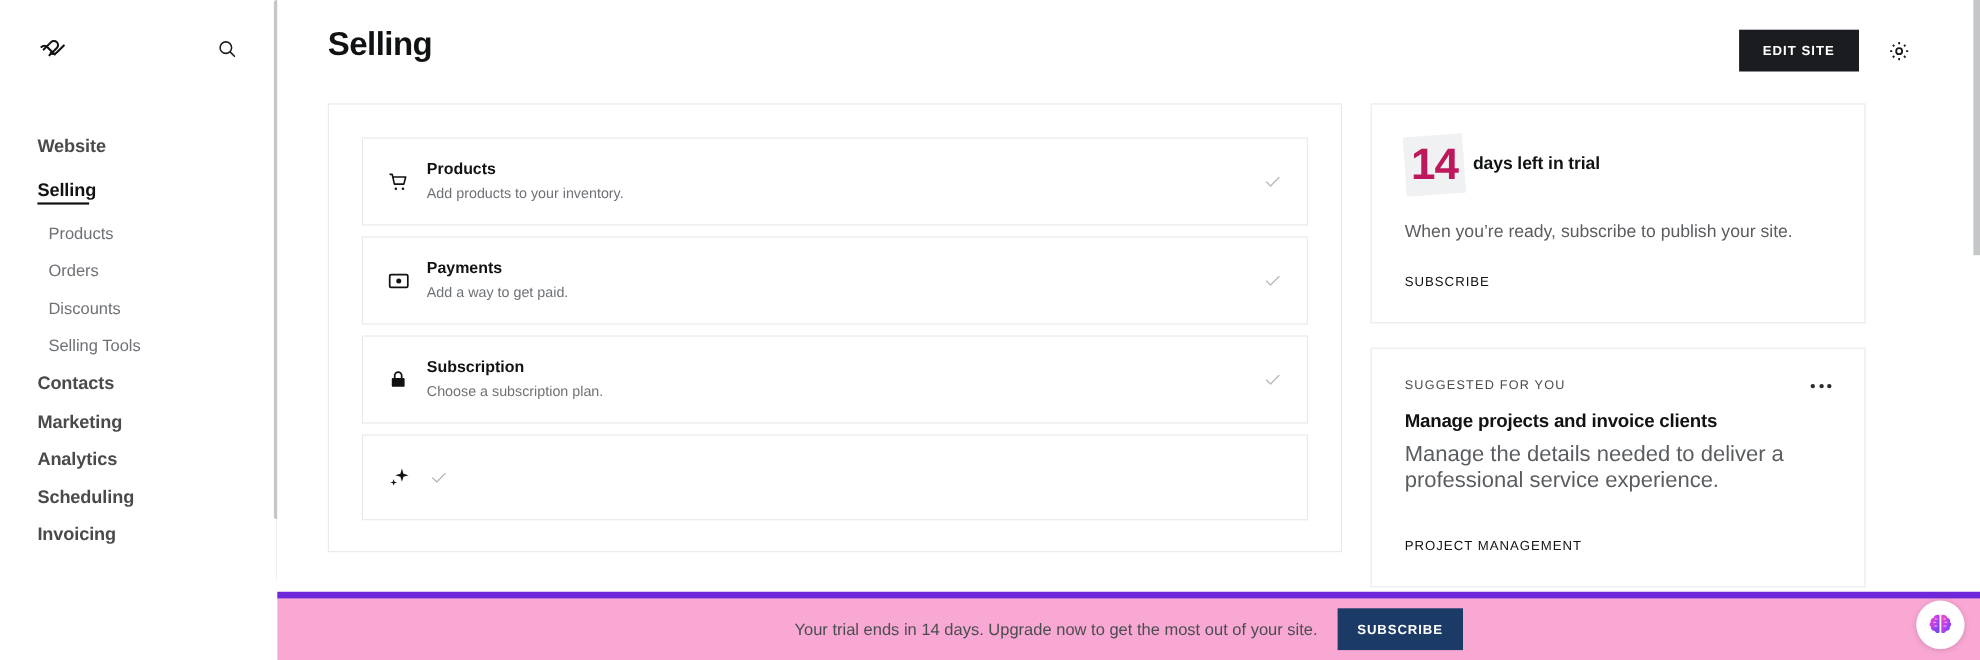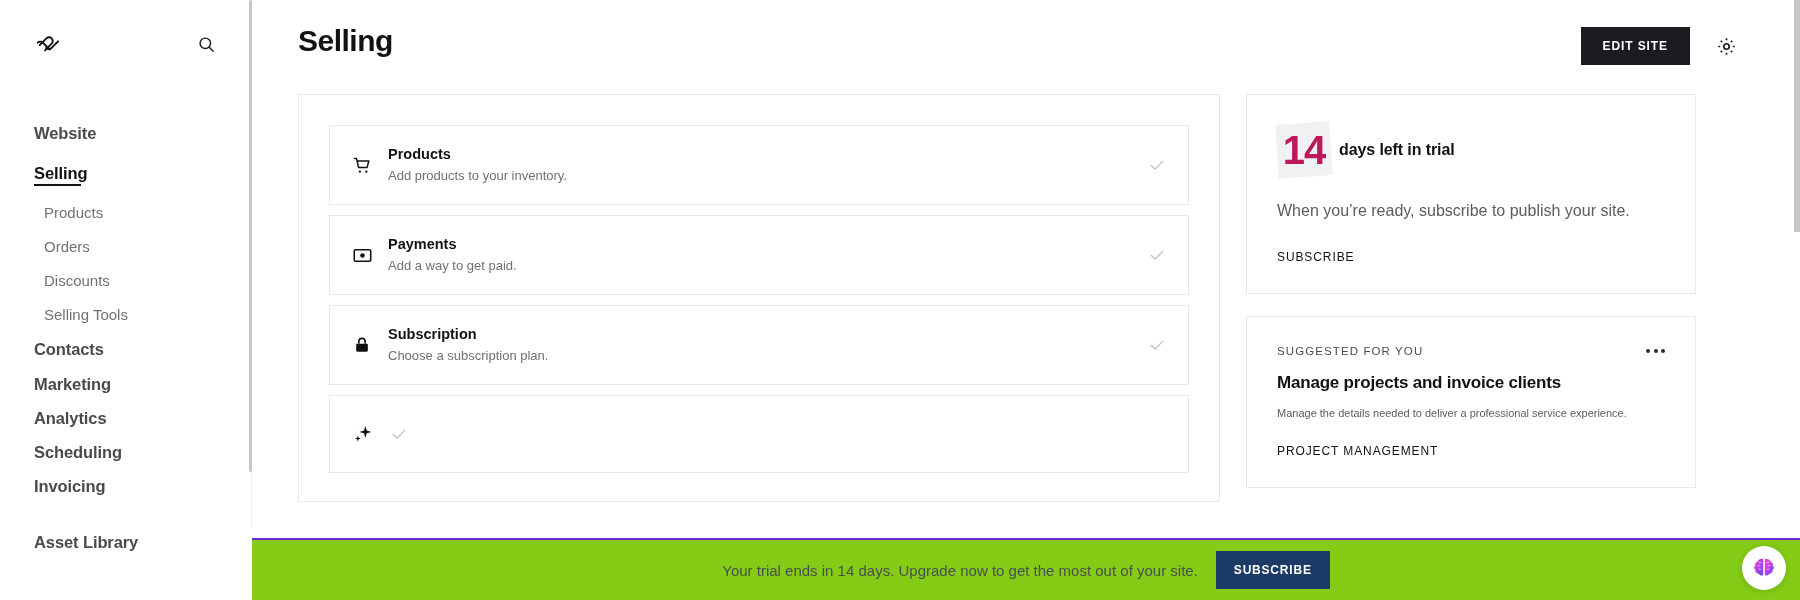--- a/index.html
+++ b/index.html
@@ -154,29 +154,29 @@
   .trial-desc { font-size: 16px; color: #5a5d60; line-height: 24px; margin-bottom: 24px; }
   .link-caps {
     font-size: 12px; font-weight: 400; letter-spacing: 0.9px;
     color: #111214; cursor: pointer; display: inline-block;
   }
   .sug-head { display: flex; align-items: flex-start; justify-content: space-between; margin-bottom: 16px; }
   .sug-kicker { font-size: 11.5px; letter-spacing: 1.1px; color: #4a4d50; font-weight: 400; }
   .dots-btn { background:none; border:none; cursor:pointer; display:flex; gap:3.5px; padding:4px 0; }
   .dots-btn i { width: 4px; height: 4px; border-radius: 50%; background: #2a2c2f; display:block; }
   .sug-title { font-size: 17px; font-weight: 700; color: #111214; margin-bottom: 8px; letter-spacing: -0.2px; }
-  .sug-desc { font-size: 11px; color: #5a5d60; line-height: 24px; margin-bottom: 16px; }
+  .sug-desc { font-size: 20px; color: #5a5d60; line-height: 24px; margin-bottom: 38px; }
 
   
   .banner {
     position: absolute; left: 0; right: 0; bottom: 0;
-    height: 62px; background: #84cc16;
+    height: 62px; background: #f9a8d4;
     display: flex; align-items: center; justify-content: center;
     gap: 18px; z-index: 30;
-    border-top: 2px solid #6d28d9;
+    border-top: 6px solid #6d28d9;
   }
   .banner-text { font-size: 15px; color: #4a4d50; }
   .banner-btn {
     background: #1b3a66; color: #ffffff; border: none; cursor: pointer;
     font-size: 12px; font-weight: 700; letter-spacing: 0.8px;
     padding: 12px 18px; font-family: "Liberation Sans", sans-serif;
   }
   .assistant-btn {
     position: absolute; right: 14px; bottom: 10px;
     width: 44px; height: 44px; border-radius: 22px;
@@ -222,21 +222,20 @@
       <div class="nav-sub" style="margin-top:6px;"><span>Products</span></div>
       <div class="nav-sub"><span>Orders</span></div>
       <div class="nav-sub"><span>Discounts</span></div>
       <div class="nav-sub"><span>Selling Tools</span></div>
       <div class="nav-item"><span>Contacts</span></div>
       <div class="nav-item" style="margin-top:1px;"><span>Marketing</span></div>
       <div class="nav-item"><span>Analytics</span></div>
       <div class="nav-item"><span>Scheduling</span></div>
       <div class="nav-item"><span>Invoicing</span></div>
       <div class="nav-gap"></div>
-      <div class="nav-item"><span>Asset Library</span></div>
     </nav>
 
     <div class="sb-scrollbar" style="height:472px;"></div>
   </aside>
 
   <section class="main">
 
     <div class="topbar">
       <h1 class="page-title">Selling</h1>
       <div class="topbar-right">

